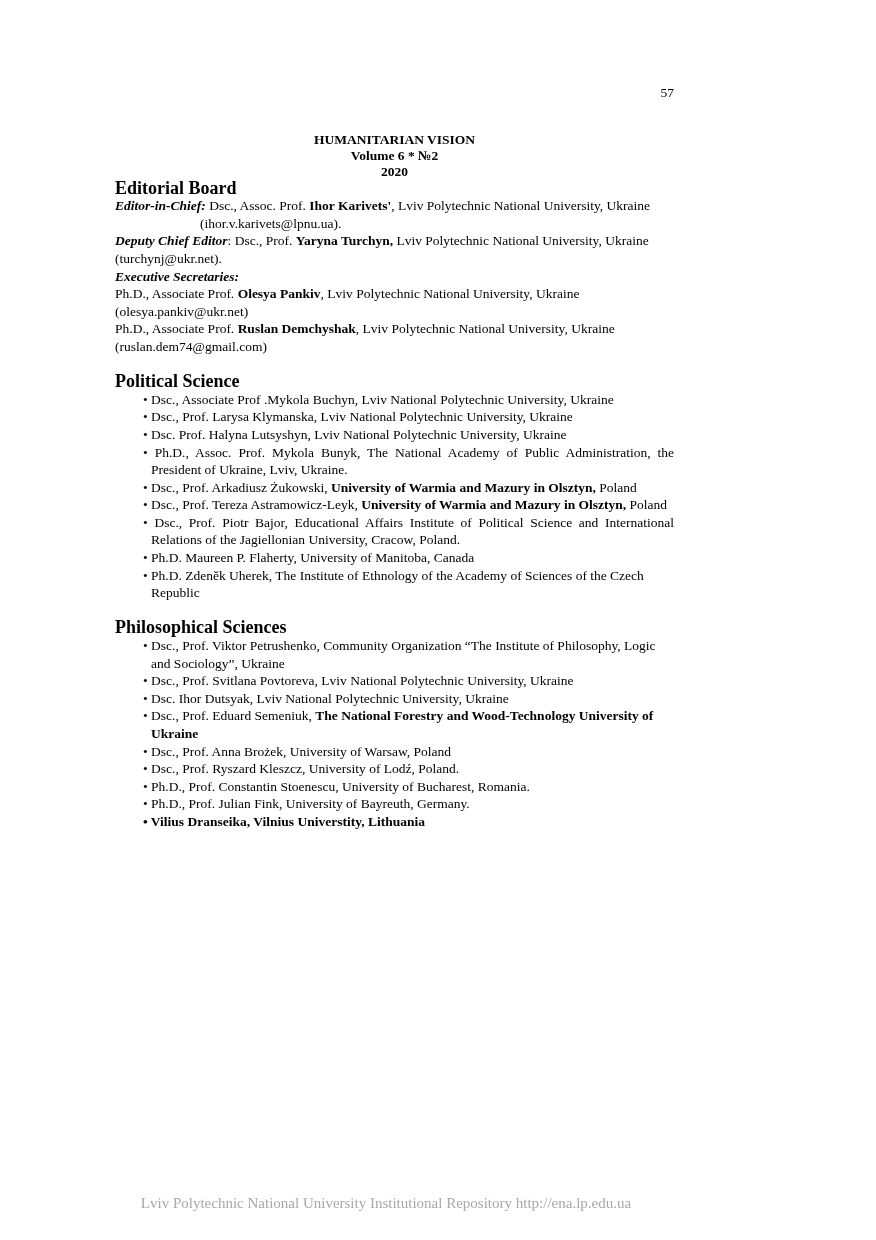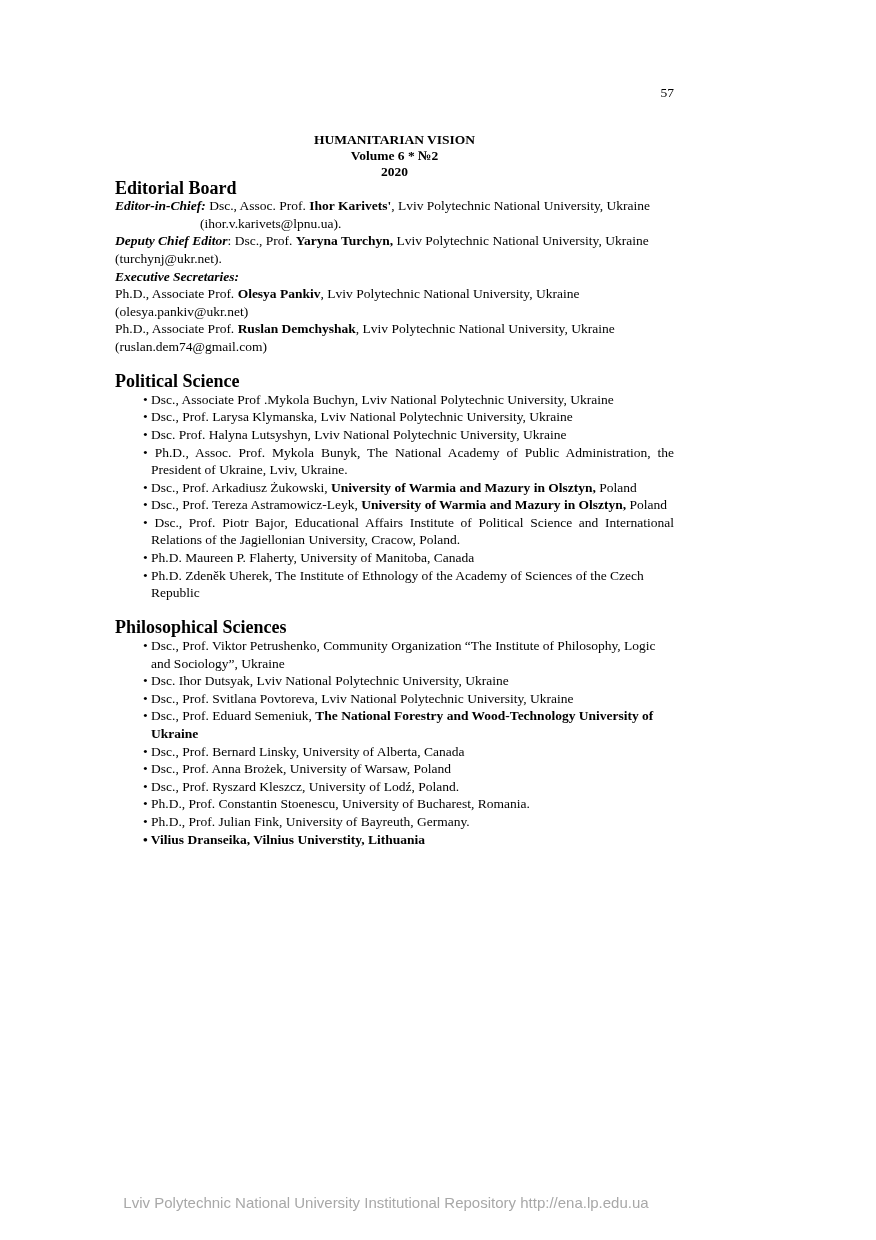--- a/index.html
+++ b/index.html
@@ -56,21 +56,21 @@
   .b  { font-weight: bold; }
   .i  { font-style: italic; }
   .bi { font-weight: bold; font-style: italic; }
   .bold { font-weight: bold; }
   .repo-footer {
     position: absolute;
     left: 0;
     right: 0;
     top: 1194px;
     text-align: center;
-    font-family: Liberation Sans, sans-serif;
+    font-family: Liberation Serif, serif;
     font-size: 15px;
     line-height: 18px;
     color: #a8a8a8;
   }
 </style>
 </head>
 <body>
 
 <div class="page">
 
@@ -106,24 +106,23 @@
         <div class="line bullet-line justify"><span class="bullet">• </span><span>Dsc., Prof. Piotr Bajor, Educational Affairs Institute of Political Science and International Relations of the Jagiellonian University, Cracow, Poland.</span></div>
         <div class="line bullet-line"><span class="bullet">• </span><span>Ph.D. Maureen P. Flaherty, University of Manitoba, Canada</span></div>
         <div class="line bullet-line"><span class="bullet">• </span><span>Ph.D. Zdeněk Uherek, The Institute of Ethnology of the Academy of Sciences of the Czech Republic</span></div>
       </div>
   </div>
 
   <div class="section">
     <div class="sec-heading">Philosophical Sciences</div>
     <div>
         <div class="line bullet-line"><span class="bullet">• </span><span>Dsc., Prof. Viktor Petrushenko, Community Organization “The Institute of Philosophy, Logic and Sociology”, Ukraine</span></div>
+        <div class="line bullet-line"><span class="bullet">• </span><span>Dsc., Prof. Svitlana Povtoreva, Lviv National Polytechnic University, Ukraine</span></div>
         <div class="line bullet-line"><span class="bullet">• </span><span>Dsc. Ihor Dutsyak, Lviv National Polytechnic University, Ukraine</span></div>
-        <div class="line bullet-line"><span class="bullet">• </span><span>Dsc., Prof. Svitlana Povtoreva, Lviv National Polytechnic University, Ukraine</span></div>
         <div class="line bullet-line"><span class="bullet">• </span><span>Dsc., Prof. Eduard Semeniuk, </span><span class="b">The National Forestry and Wood-Technology University of Ukraine</span></div>
-        <div class="line bullet-line"><span class="bullet">• </span><span>Dsc., Prof. Bernard Linsky, University of Alberta, Canada</span></div>
         <div class="line bullet-line"><span class="bullet">• </span><span>Dsc., Prof. Anna Brożek, University of Warsaw, Poland</span></div>
         <div class="line bullet-line"><span class="bullet">• </span><span>Dsc., Prof. Ryszard Kleszcz, University of Lodź, Poland.</span></div>
         <div class="line bullet-line"><span class="bullet">• </span><span>Ph.D., Prof. Constantin Stoenescu, University of Bucharest, Romania.</span></div>
         <div class="line bullet-line"><span class="bullet">• </span><span>Ph.D., Prof. Julian Fink, University of Bayreuth, Germany.</span></div>
         <div class="line bullet-line bold"><span class="bullet">• </span><span class="b">Vilius Dranseika, Vilnius Universtity, Lithuania</span></div>
       </div>
   </div>
 
   <div class="repo-footer">Lviv Polytechnic National University Institutional Repository http://ena.lp.edu.ua</div>
 

